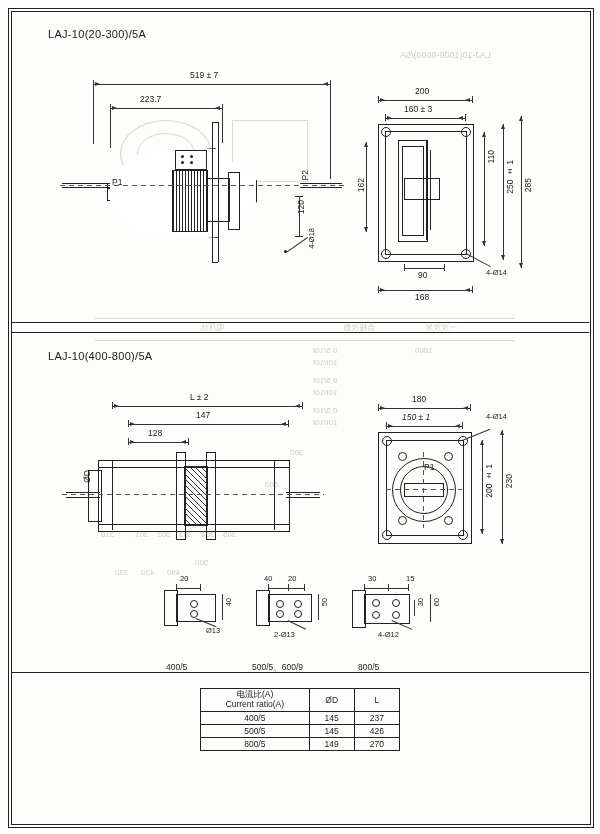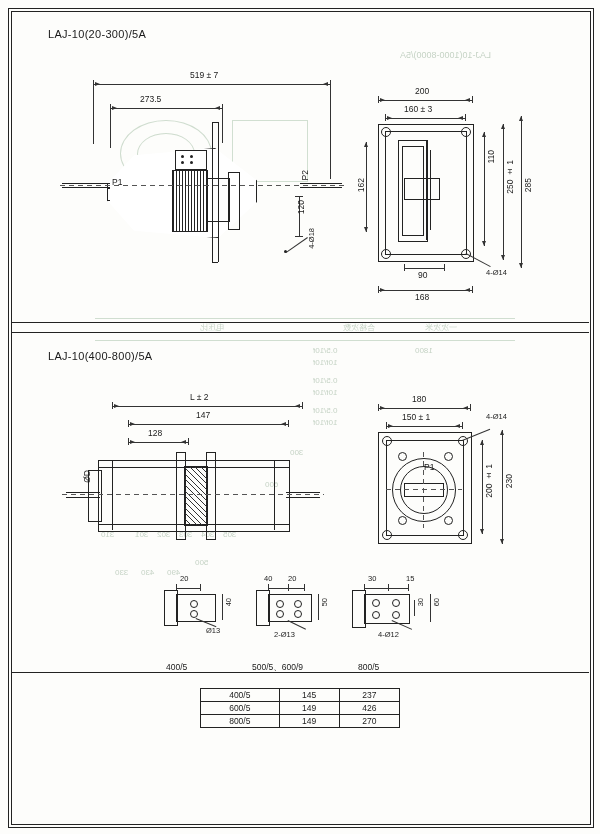--- a/index.html
+++ b/index.html
@@ -101,21 +101,21 @@
     <div class="lbl" style="left:190px;top:70px;">519 ± 7</div>
 
     <div class="ext" style="left:93px;top:84px;height:60px;"></div>
     <div class="ext" style="left:330px;top:84px;height:95px;"></div>
 
     <div class="dim" style="left:110px;top:108px;width:112px;"></div>
     <div class="tick" style="left:110px;top:104px;"></div>
     <div class="tick" style="left:222px;top:104px;"></div>
     <div class="arrowR" style="left:112px;top:105.5px;"></div>
     <div class="arrowL" style="left:215px;top:105.5px;"></div>
-    <div class="lbl" style="left:140px;top:94px;">273.5</div>
+    <div class="lbl" style="left:140px;top:94px;">223.7</div>
     <div class="ext" style="left:110px;top:108px;height:40px;"></div>
     <div class="ext" style="left:222px;top:108px;height:35px;"></div>
 
     <div style="position:absolute;left:107px;top:148px;width:150px;height:90px;
                 border:0;background:#fff;
                 clip-path:polygon(0% 40%,18% 8%,72% 0%,100% 36%,100% 60%,74% 100%,18% 92%,0% 58%);
                 box-shadow:inset 0 0 0 1px #222;"></div>
 
     <div class="ln h" style="left:107px;top:188px;width:3px;"></div>
     <div class="ln h" style="left:107px;top:200px;width:3px;"></div>
@@ -271,21 +271,21 @@
     <div class="tick" style="left:470px;top:404px;"></div>
     <div class="arrowR" style="left:380px;top:405.5px;"></div>
     <div class="arrowL" style="left:463px;top:405.5px;"></div>
     <div class="lbl" style="left:412px;top:394px;">180</div>
 
     <div class="dim" style="left:386px;top:426px;width:76px;"></div>
     <div class="tick" style="left:386px;top:422px;"></div>
     <div class="tick" style="left:462px;top:422px;"></div>
     <div class="arrowR" style="left:388px;top:423.5px;"></div>
     <div class="arrowL" style="left:455px;top:423.5px;"></div>
-    <div class="lbl" style="left:402px;top:412px;">150 ± 1</div>
+    <div class="lbl" style="left:402px;top:412px;font-style:italic;">150 ± 1</div>
 
     <div class="box" style="left:378px;top:432px;width:92px;height:110px;"></div>
     <div class="boxd" style="left:386px;top:440px;width:76px;height:94px;"></div>
 
     <div class="circ" style="left:382px;top:436px;width:8px;height:8px;"></div>
     <div class="circ" style="left:458px;top:436px;width:8px;height:8px;"></div>
     <div class="circ" style="left:382px;top:530px;width:8px;height:8px;"></div>
     <div class="circ" style="left:458px;top:530px;width:8px;height:8px;"></div>
     <div class="circ" style="left:398px;top:452px;width:7px;height:7px;"></div>
     <div class="circ" style="left:444px;top:452px;width:7px;height:7px;"></div>
@@ -372,28 +372,36 @@
     <div class="lbl sm v" style="left:416px;top:598px;">30</div>
     <div class="dim v" style="left:430px;top:594px;width:0.7px;height:28px;background:#333;"></div>
     <div class="lbl sm v" style="left:432px;top:598px;">60</div>
     <div class="leader" style="left:392px;top:620px;width:22px;transform:rotate(24deg);"></div>
     <div class="lbl sm" style="left:378px;top:630px;">4-Ø12</div>
     <div class="lbl" style="left:358px;top:662px;">800/5</div>
   </div>
 
   <table class="spec" style="left:200px;top:688px;width:200px;">
     <tbody>
+        <tr>
+      <td style="width:112px;">
+        <div class="cnhdr">电流比(A)</div>
+        <div class="cnhdr">Current ratio(A)</div>
+      </td>
+      <td style="width:40px;">ØD</td>
+      <td style="width:40px;">L</td>
+    </tr>
     <tr>
       <td>400/5</td>
       <td>145</td>
       <td>237</td>
     </tr>
     <tr>
-      <td>600/5</td>
-      <td>149</td>
+      <td>500/5</td>
+      <td>145</td>
       <td>426</td>
     </tr>
     <tr>
       <td>800/5</td>
       <td>149</td>
       <td>270</td>
     </tr>
   </tbody>
     </table>
 

